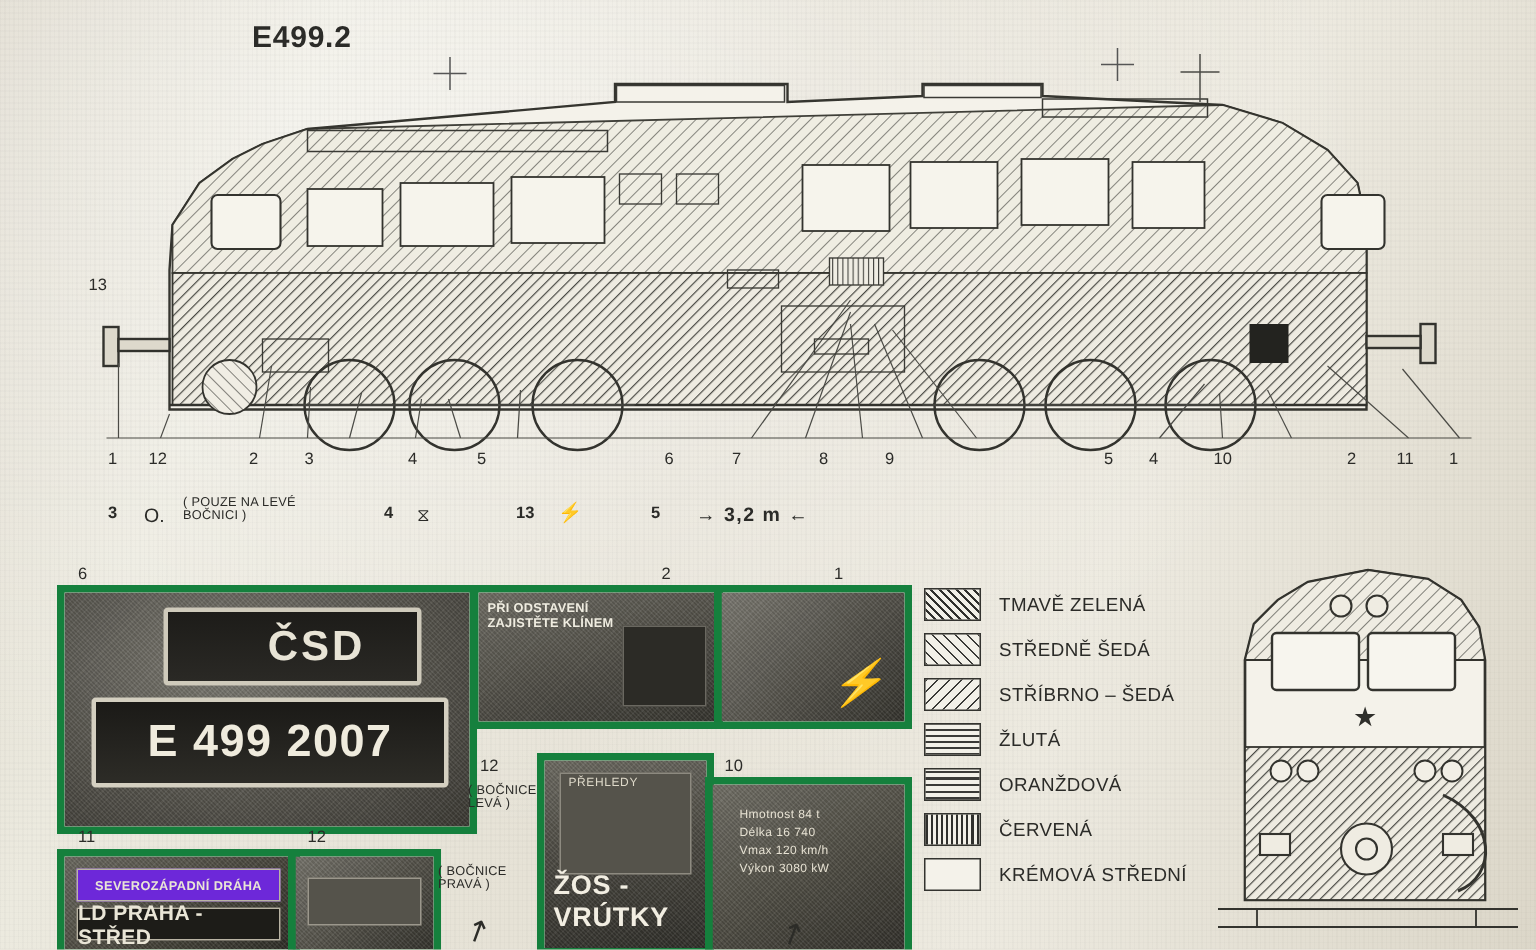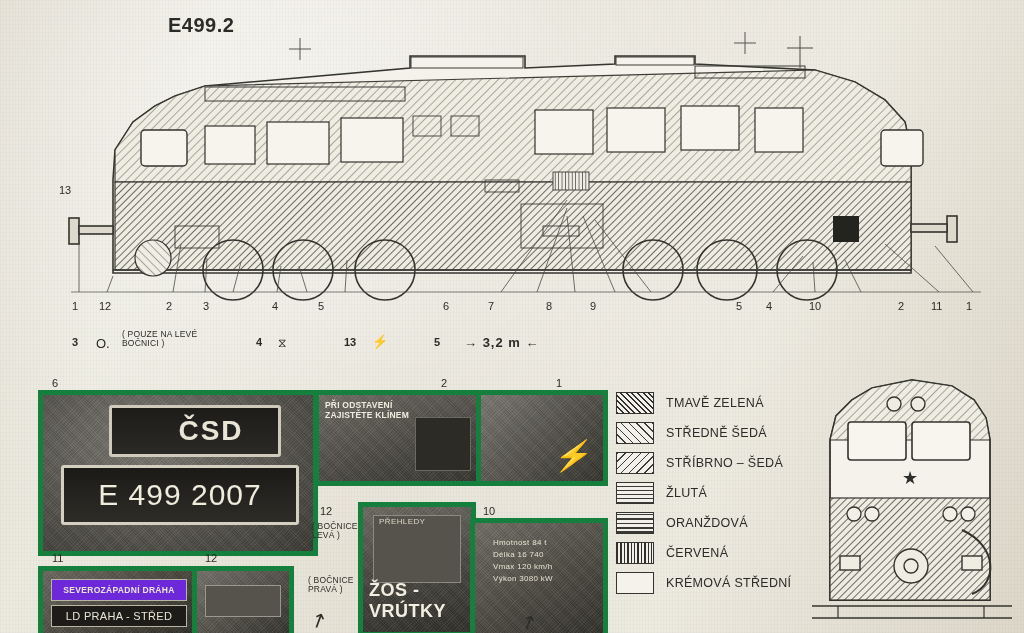--- a/index.html
+++ b/index.html
@@ -270,21 +270,21 @@
 
   <div style="position:absolute;left:66px;top:10px;width:134px;height:46px;
        background:linear-gradient(#1d1c19,#2a2925);border:3px solid #cfcabb;border-radius:3px;
        display:flex;align-items:center;justify-content:center;padding-left:32px;">
     <span style="color:#e8e4d6;font-size:28px;font-weight:bold;letter-spacing:2px;">ČSD</span>
   </div>
 
   <div style="position:absolute;left:18px;top:70px;width:232px;height:54px;
        background:linear-gradient(#1b1a17,#2d2c27);border:3px solid #d4cfc0;border-radius:3px;
        display:flex;align-items:center;justify-content:center;">
-    <span style="color:#efebdd;font-size:30px;font-weight:normal;letter-spacing:1px;">E 499 2007</span>
+    <span style="color:#efebdd;font-size:30px;font-weight:bold;letter-spacing:1px;">E 499 2007</span>
   </div>
 </div>
 
 <div class="pnum" style="left:441px;top:377px;">2</div>
 <div class="panel" style="left:314px;top:390px;width:158px;height:86px;">
   <div class="photo grain" style="background:linear-gradient(160deg,#6e6c63 0%,#4b4942 60%,#35342e 100%);"></div>
   <div style="position:absolute;left:6px;top:6px;color:#efece0;font-size:8.5px;font-weight:bold;line-height:1.15;letter-spacing:.2px;">
     <div>PŘI ODSTAVENÍ</div>
     <div>ZAJISTĚTE KLÍNEM</div>
   </div>
@@ -318,30 +318,30 @@
   </div>
 </div>
 
 <div class="pnum" style="left:52px;top:552px;">11</div>
 <div class="panel" style="left:38px;top:566px;width:152px;height:62px;">
   <div class="photo grain" style="background:linear-gradient(150deg,#6a685f 0%,#454339 60%,#2e2d27 100%);"></div>
   <div style="position:absolute;left:8px;top:8px;width:134px;height:20px;background:#6d28d9;border:1px solid #b9b4a4;display:flex;align-items:center;justify-content:center;">
     <span style="color:#e9e5d6;font-size:8.5px;font-weight:bold;letter-spacing:.3px;">SEVEROZÁPADNÍ DRÁHA</span>
   </div>
   <div style="position:absolute;left:8px;top:34px;width:134px;height:20px;background:#1d1c18;border:1px solid #b9b4a4;display:flex;align-items:center;justify-content:center;">
-    <span style="color:#e9e5d6;font-size:11px;font-weight:normal;letter-spacing:.3px;">LD PRAHA - STŘED</span>
+    <span style="color:#e9e5d6;font-size:14px;font-weight:bold;letter-spacing:.3px;">LD PRAHA - STŘED</span>
   </div>
 </div>
 
 <div class="pnum" style="left:205px;top:552px;">12</div>
 <div class="panel" style="left:192px;top:566px;width:92px;height:62px;">
   <div class="photo grain" style="background:linear-gradient(140deg,#74726a 0%,#4d4b43 60%,#34332d 100%);"></div>
   <div style="position:absolute;left:8px;top:14px;width:74px;height:30px;border:1px solid #9b978c;background:#55534b;"></div>
 </div>
-<div class="lbl xs" style="left:308px;top:576px;width:60px;">( BOČNICE PRAVÁ )</div>
+<div class="lbl xs" style="left:292px;top:576px;width:60px;">( BOČNICE PRAVÁ )</div>
 
 <div style="position:absolute;left:310px;top:608px;font-size:20px;color:#2c2c28;transform:rotate(-25deg);">↗</div>
 <div style="position:absolute;left:520px;top:610px;font-size:20px;color:#2c2c28;transform:rotate(-25deg);">↗</div>
 
 <div id="legend">
   <div class="legrow">
     <div class="swatch h-dark"></div>
     <div class="legtxt">TMAVĚ ZELENÁ</div>
   </div>
   <div class="legrow">

